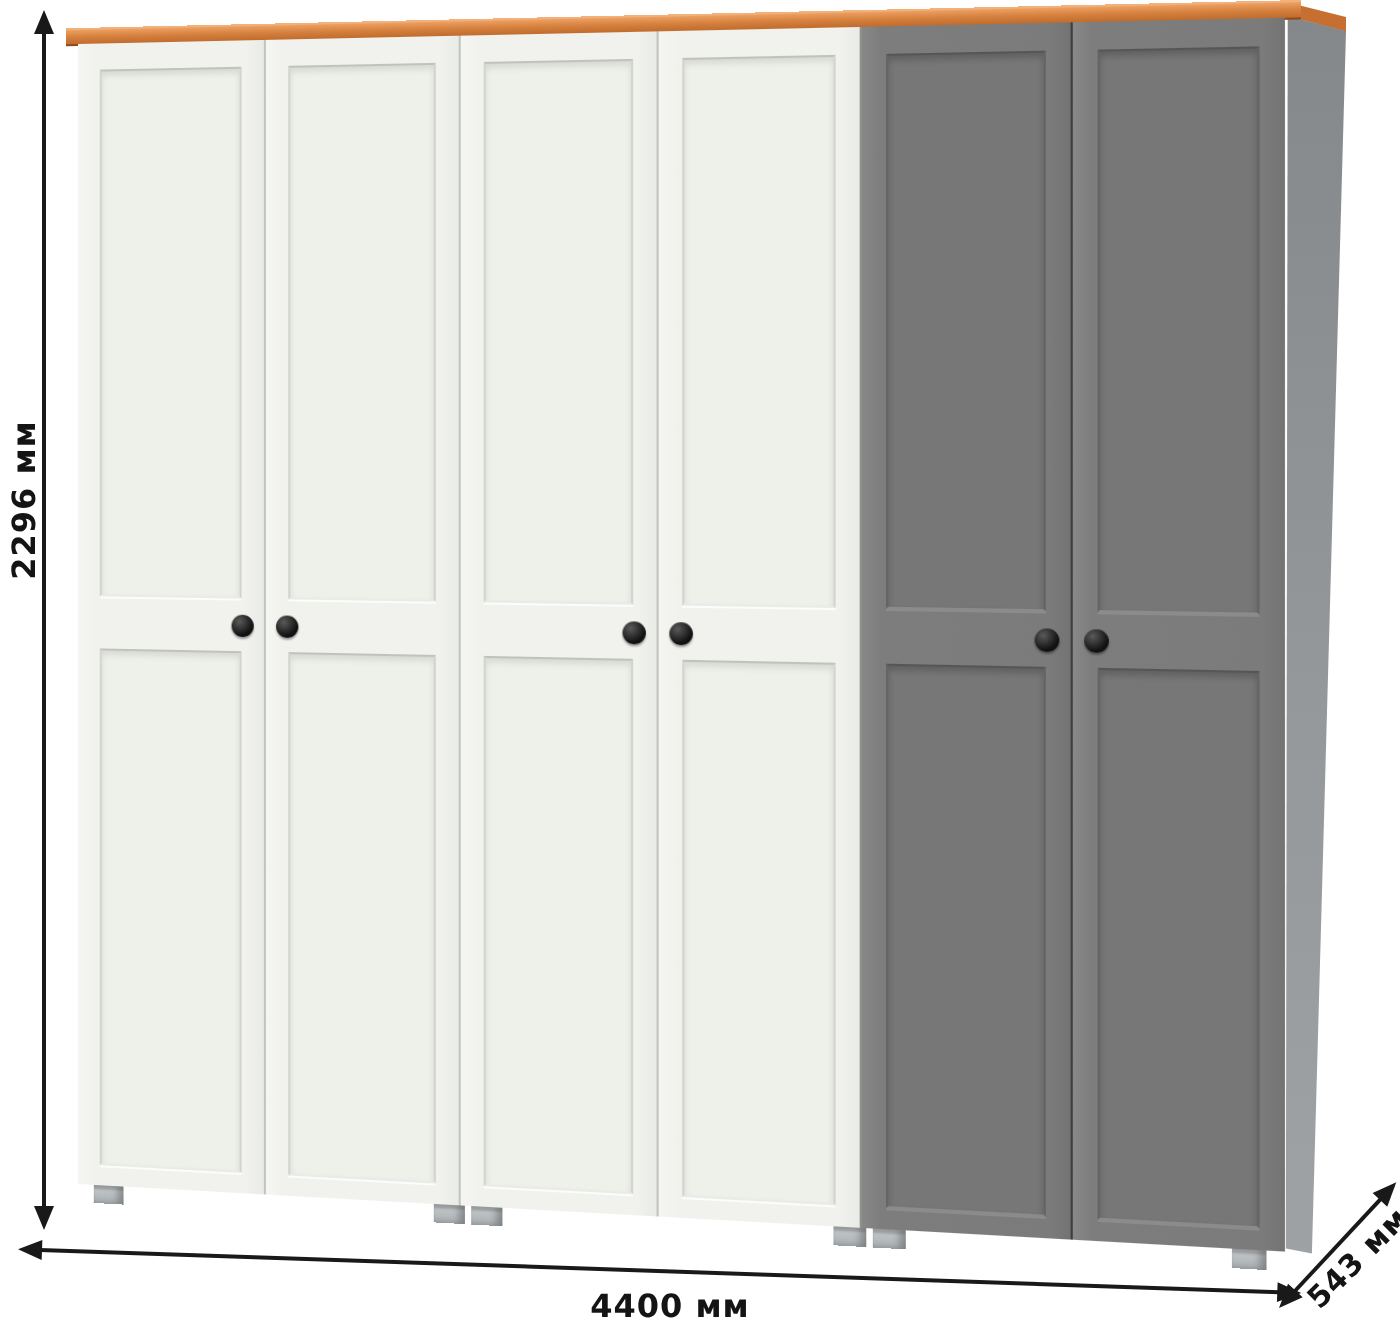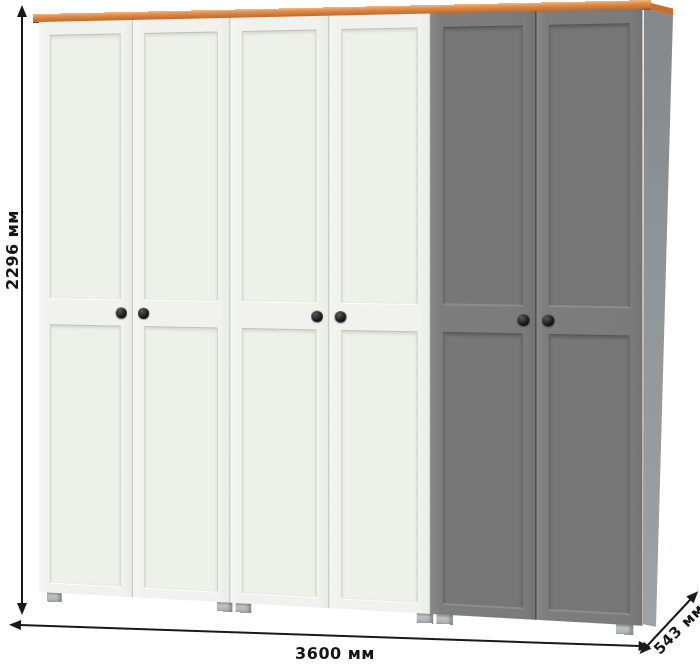--- a/index.html
+++ b/index.html
@@ -124,15 +124,15 @@
   <div id="dim-width" class="dim-line">
     <div class="ah ah-left"></div>
     <div class="ah ah-right"></div>
   </div>
   <div id="dim-depth" class="dim-line">
     <div class="ah ah-left"></div>
     <div class="ah ah-right"></div>
   </div>
 
   <div id="label-height" class="dim-label">2296 мм</div>
-  <div id="label-width" class="dim-label">3600 мм</div>
+  <div id="label-width" class="dim-label">4400 мм</div>
   <div id="label-depth" class="dim-label">543 мм</div>
 </div>
 
 </body></html>

